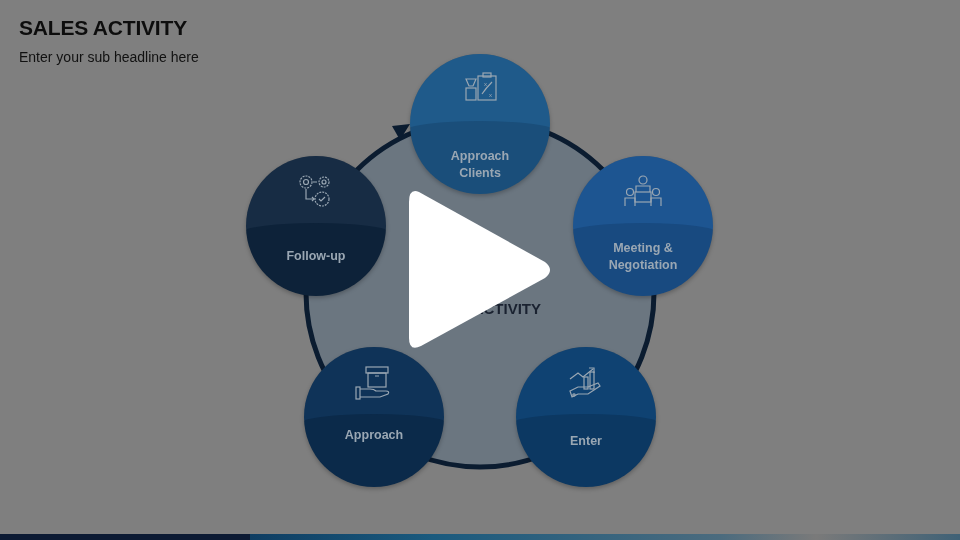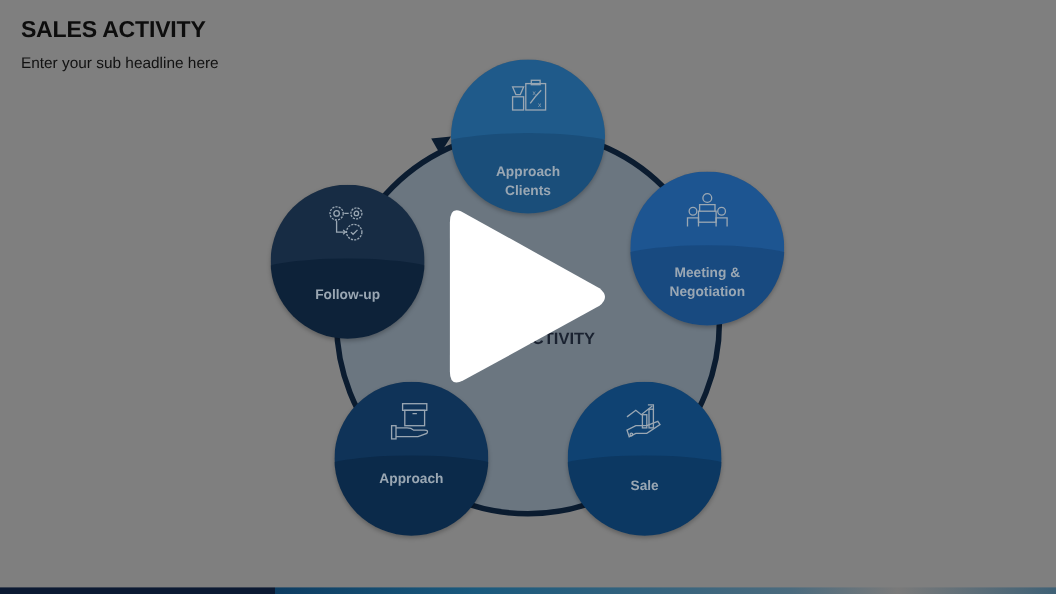--- a/index.html
+++ b/index.html
@@ -74,40 +74,40 @@
   <div class="bottom" style="background:#0c3862;"></div>
   <svg class="icon" viewBox="0 0 44 44" fill="none" stroke="#9aa7b3" stroke-width="1.2">
     <path d="M6 16 l8 -6 l5 4 l10 -8"></path>
       <path d="M25 5 h5 v5"></path>
     <rect x="20" y="14" width="4" height="12"></rect>
       <rect x="26" y="9" width="4" height="17"></rect>
     <path d="M6 28 l8 -4 h10 l10 -4 l2 3 l-12 8 h-10 l-6 3 z"></path>
       <circle cx="10" cy="32" r="1.2"></circle>
   </svg>
   <div class="label" style="top:86px;">
-    <div>Sale</div>
+    <div>Enter</div>
   </div>
 </div>
 
 <div class="step" style="left:304px; top:347px;">
   <div class="top" style="background:#0f3358;"></div>
   <div class="bottom" style="background:#0b2a4a;"></div>
   <svg class="icon" viewBox="0 0 44 44" fill="none" stroke="#9aa7b3" stroke-width="1.2">
     <rect x="14" y="4" width="22" height="6"></rect>
       <rect x="16" y="10" width="18" height="14"></rect>
       <path d="M23 13 h4"></path>
     <rect x="4" y="24" width="4" height="12"></rect>
     <path d="M8 26 h10 q4 0 6 2 h10 q4 0 2 3 l-8 3 h-20"></path>
   </svg>
   <div class="label" style="top:80px;">
     <div>Approach</div>
   </div>
 </div>
 
-<div class="step" style="left:246px; top:168px;">
+<div class="step" style="left:246px; top:156px;">
   <div class="top" style="background:#172c44;"></div>
   <div class="bottom" style="background:#0d2239;"></div>
   <svg class="icon" viewBox="0 0 44 44" fill="none" stroke="#9aa7b3" stroke-width="1.2">
     <circle cx="12" cy="10" r="6" stroke-dasharray="2 1"></circle>
       <circle cx="12" cy="10" r="2.5"></circle>
     <path d="M19 10 h4"></path>
     <circle cx="30" cy="10" r="5" stroke-dasharray="2 1"></circle>
       <circle cx="30" cy="10" r="2"></circle>
     <path d="M12 17 v10 h8"></path>
       <path d="M18 25 l2 2 l-2 2"></path>

